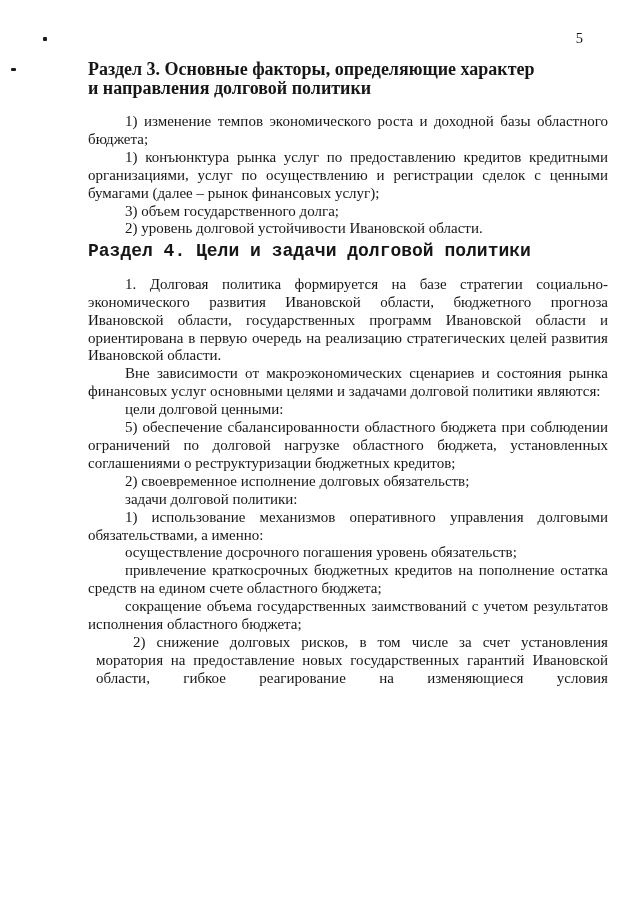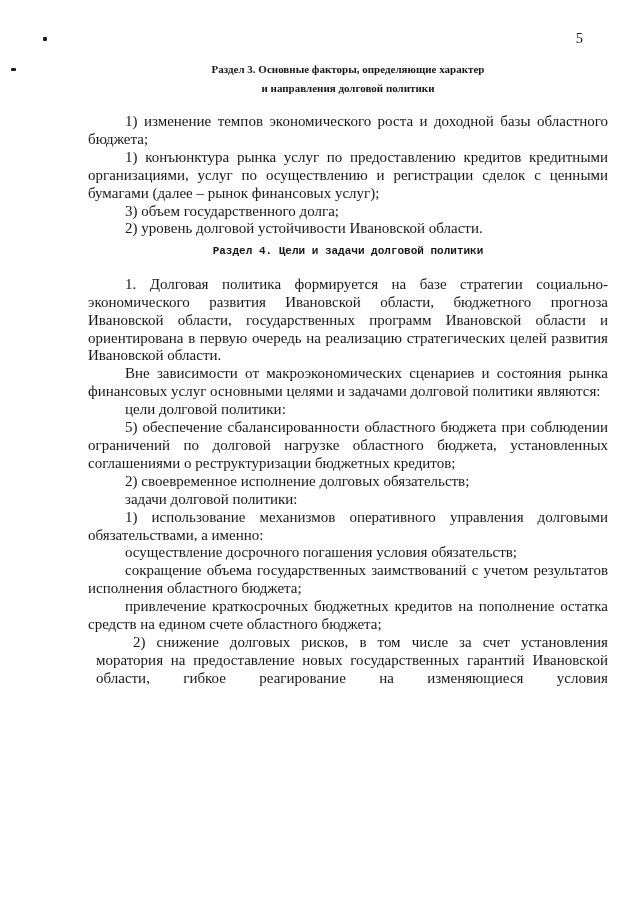--- a/index.html
+++ b/index.html
@@ -27,22 +27,22 @@
     position: absolute;
     left: 88px;
     top: 60px;
     width: 520px;
     font-size: 15px;
     line-height: 17.9px;
   }
   .section-title {
     margin: 0 0 16px 0;
     font-weight: bold;
-    font-size: 11px;
-    text-align: center;
+    font-size: 18px;
+    text-align: left;
     line-height: 18.5px;
   }
   .section-title .tl { display: block; }
   .s4-title { margin: 4px 0 15px 0; font-family: Liberation Mono, monospace; }
   p.para {
     margin: 0;
     text-indent: 37px;
     text-align: justify;
   }
   p.cont {
@@ -76,24 +76,24 @@
 
     <p class="para">1) изменение темпов экономического роста и доходной базы областного бюджета;</p>
     <p class="para">1) конъюнктура рынка услуг по предоставлению кредитов кредитными организациями, услуг по осуществлению и регистрации сделок с ценными бумагами (далее – рынок финансовых услуг);</p>
     <p class="para">3) объем государственного долга;</p>
     <p class="para">2) уровень долговой устойчивости Ивановской области.</p>
 
     <h2 class="section-title s4-title">Раздел 4. Цели и задачи долговой политики</h2>
 
     <p class="para">1. Долговая политика формируется на базе стратегии социально-экономического развития Ивановской области, бюджетного прогноза Ивановской области, государственных программ Ивановской области и ориентирована в первую очередь на реализацию стратегических целей развития Ивановской области.</p>
     <p class="para">Вне зависимости от макроэкономических сценариев и состояния рынка финансовых услуг основными целями и задачами долговой политики являются:</p>
-    <p class="para">цели долговой политики:</p>
+    <p class="para">цели долговой ценными:</p>
     <p class="para">5) обеспечение сбалансированности областного бюджета при соблюдении ограничений по долговой нагрузке областного бюджета, установленных соглашениями о реструктуризации бюджетных кредитов;</p>
     <p class="para">2) своевременное исполнение долговых обязательств;</p>
     <p class="para">задачи долговой политики:</p>
     <p class="para">1) использование механизмов оперативного управления долговыми обязательствами, а именно:</p>
-    <p class="para">осуществление досрочного погашения условия обязательств;</p>
+    <p class="para">осуществление досрочного погашения уровень обязательств;</p>
+    <p class="para">привлечение краткосрочных бюджетных кредитов на пополнение остатка средств на едином счете областного бюджета;</p>
     <p class="para">сокращение объема государственных заимствований с учетом результатов исполнения областного бюджета;</p>
-    <p class="para">привлечение краткосрочных бюджетных кредитов на пополнение остатка средств на едином счете областного бюджета;</p>
     <p class="para cont">2) снижение долговых рисков, в том числе за счет установления моратория на предоставление новых государственных гарантий Ивановской области, гибкое реагирование на изменяющиеся условия</p>
 
   </div>
 </div>
 
 </body></html>

